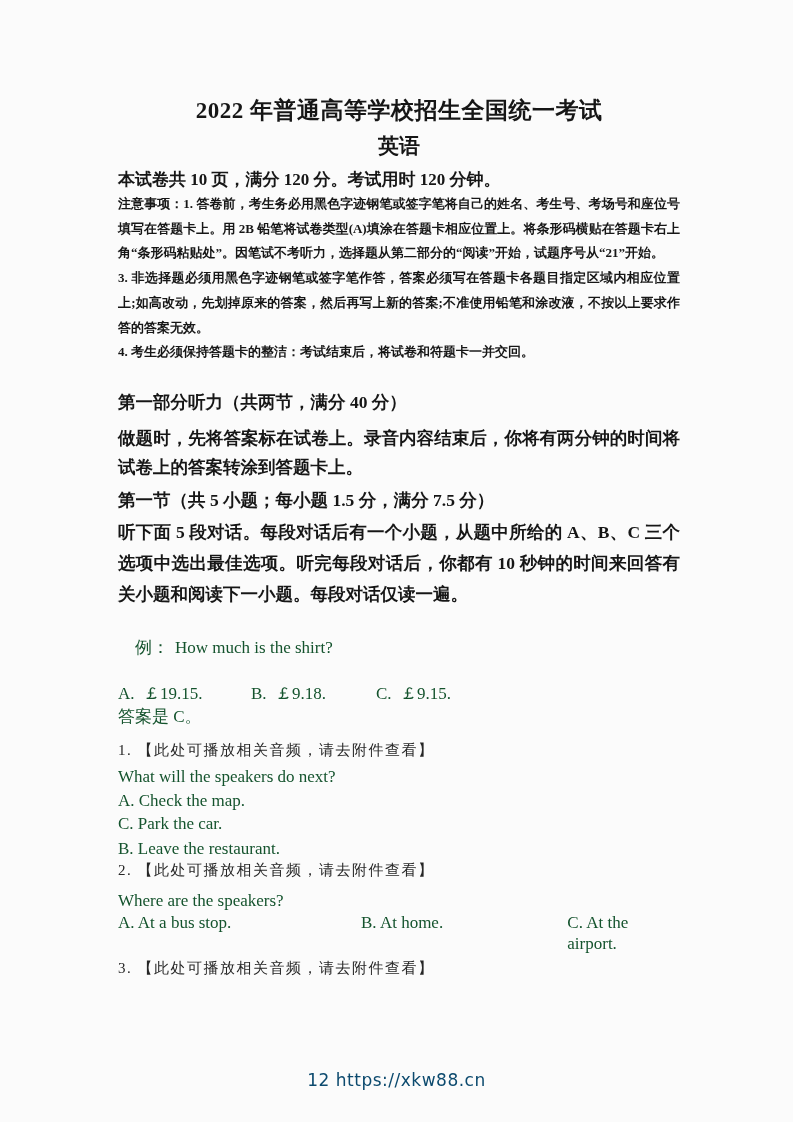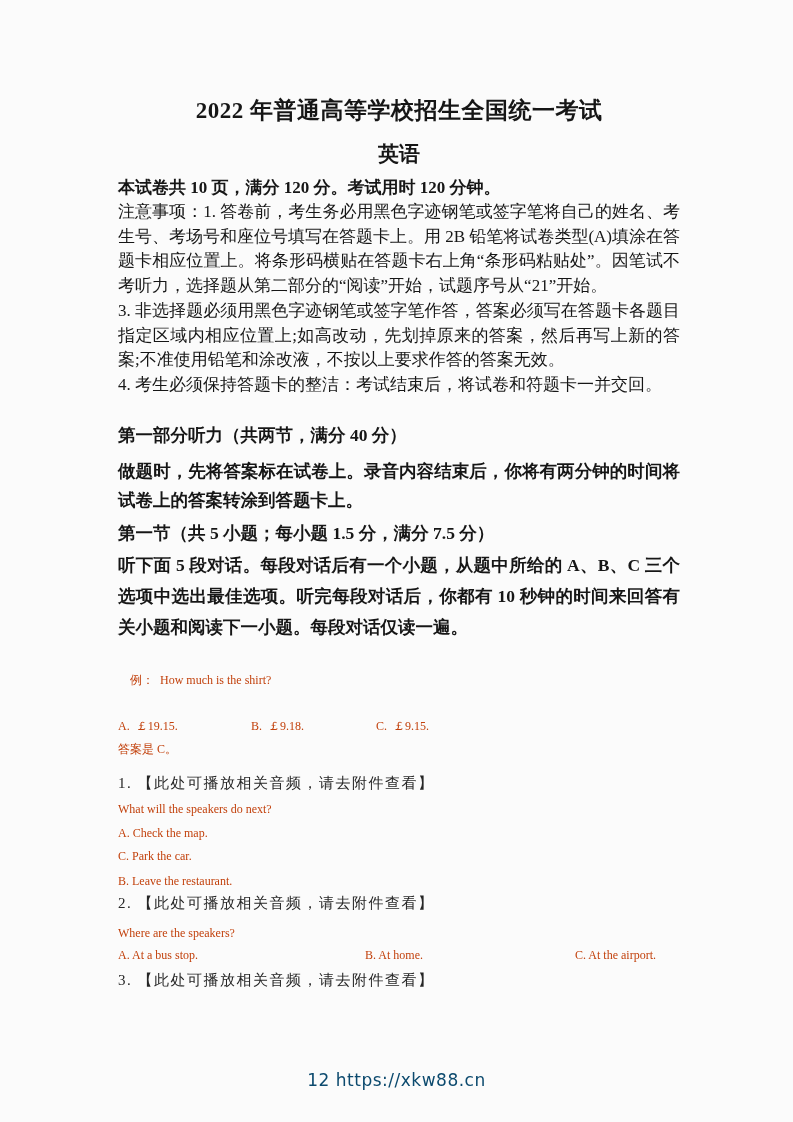--- a/index.html
+++ b/index.html
@@ -19,36 +19,36 @@
   
   .exam-title {
     margin-top: 96px;
     text-align: center;
     font-size: 23px;
     font-weight: 700;
     line-height: 30px;
     letter-spacing: 0.5px;
   }
   .exam-subject {
-    margin-top: 14px;
+    margin-top: 6px;
     text-align: center;
     font-size: 21px;
     font-weight: 700;
     line-height: 28px;
   }
   
   .exam-info {
     margin-top: 7px;
     font-size: 17px;
     font-weight: 700;
     line-height: 25px;
   }
   .notices p {
-    font-size: 17px;
-    font-weight: 400;
+    font-size: 13px;
+    font-weight: 700;
     line-height: 24.7px;
     text-align: justify;
   }
   
   .part-heading {
     margin-top: 24px;
     font-size: 17.5px;
     font-weight: 700;
     line-height: 27px;
   }
@@ -67,24 +67,24 @@
   }
   .section-instructions {
     margin-top: 3px;
     font-size: 17.5px;
     font-weight: 700;
     line-height: 31px;
     text-align: justify;
   }
   
   .qline {
-    font-size: 12px;
+    font-size: 17px;
     font-weight: 400;
     line-height: 21px;
-    color: #c2410c;
+    color: #14532d;
     white-space: pre-wrap;
   }
   .example-line   { margin-top: 6px; }
   .example-opts   { margin-top: 4px; display: flex; }
   .example-opts .opt-a { width: 133px; }
   .example-opts .opt-b { width: 125px; }
   .example-answer { margin-top: 2px; }
   .audio-note {
     font-size: 15px;
     letter-spacing: 1.5px;

